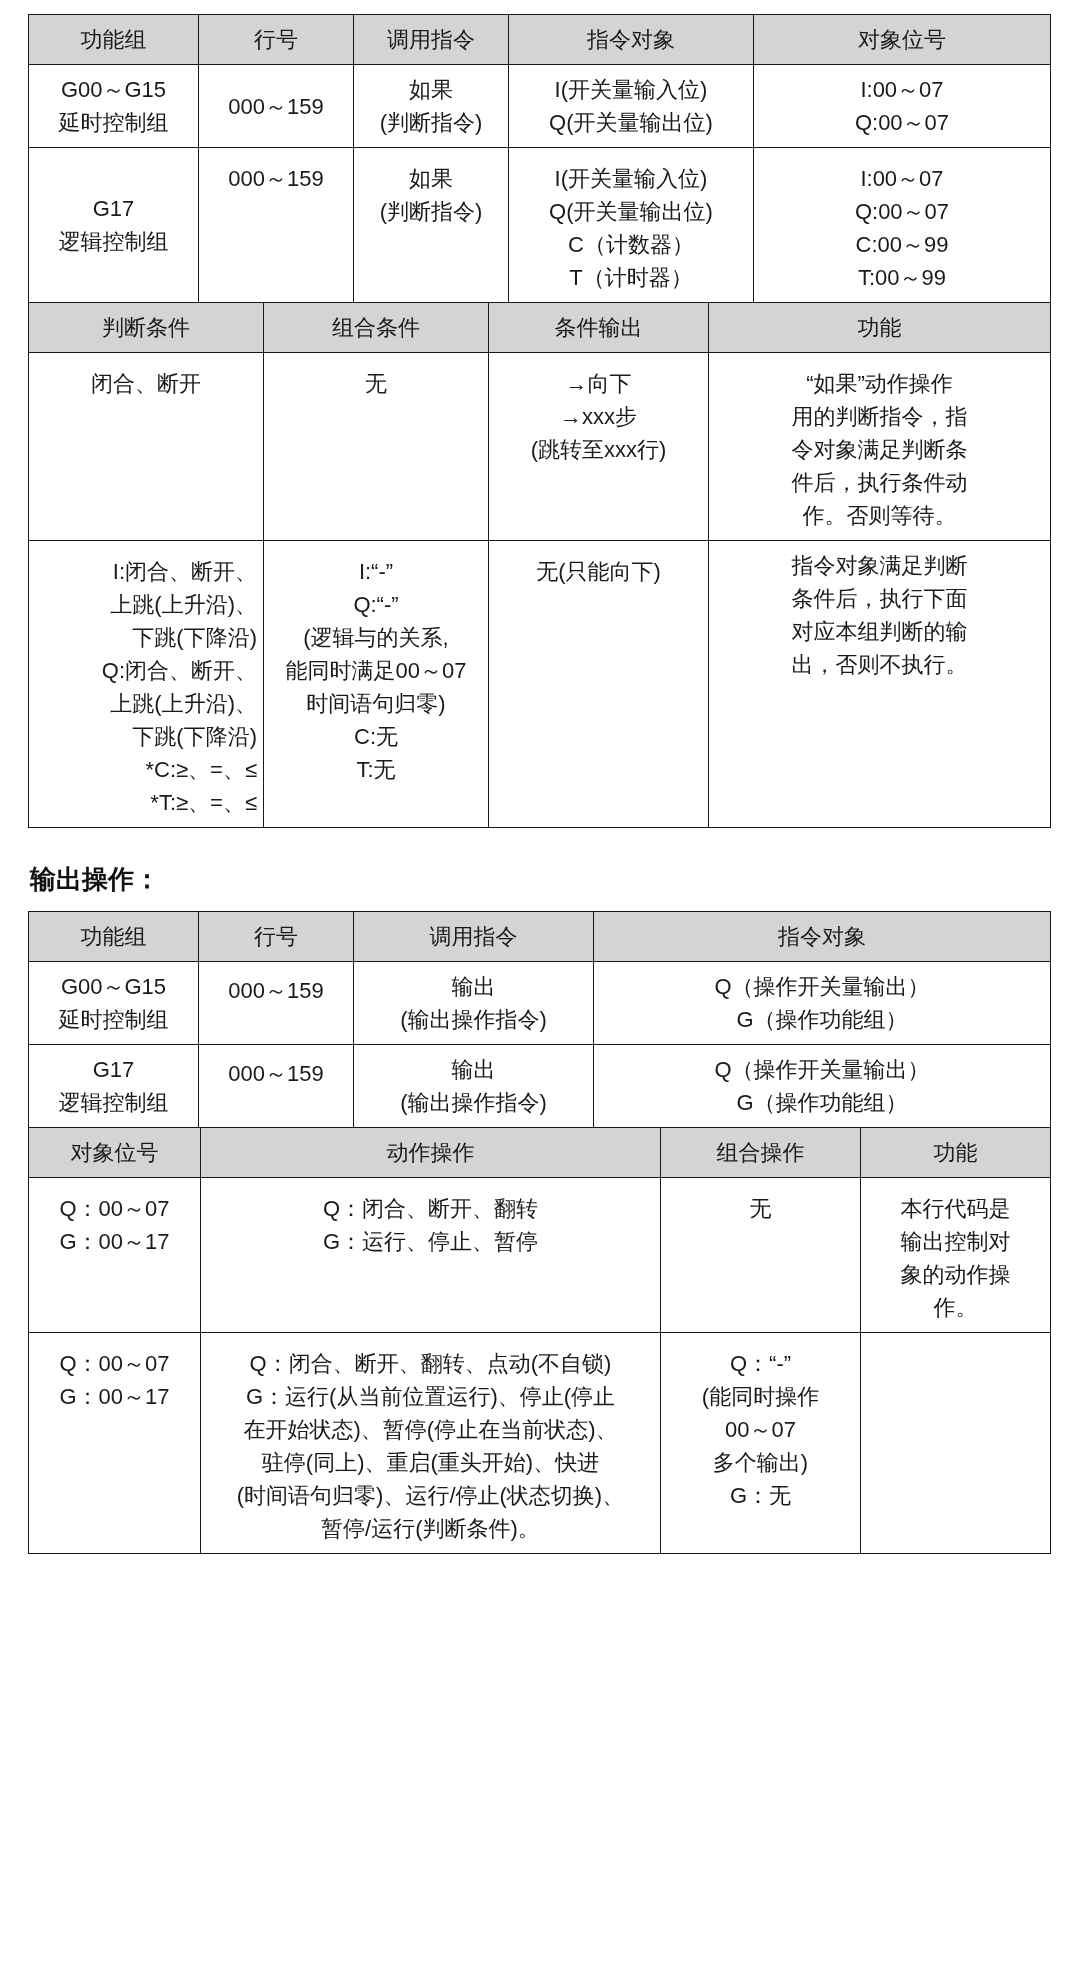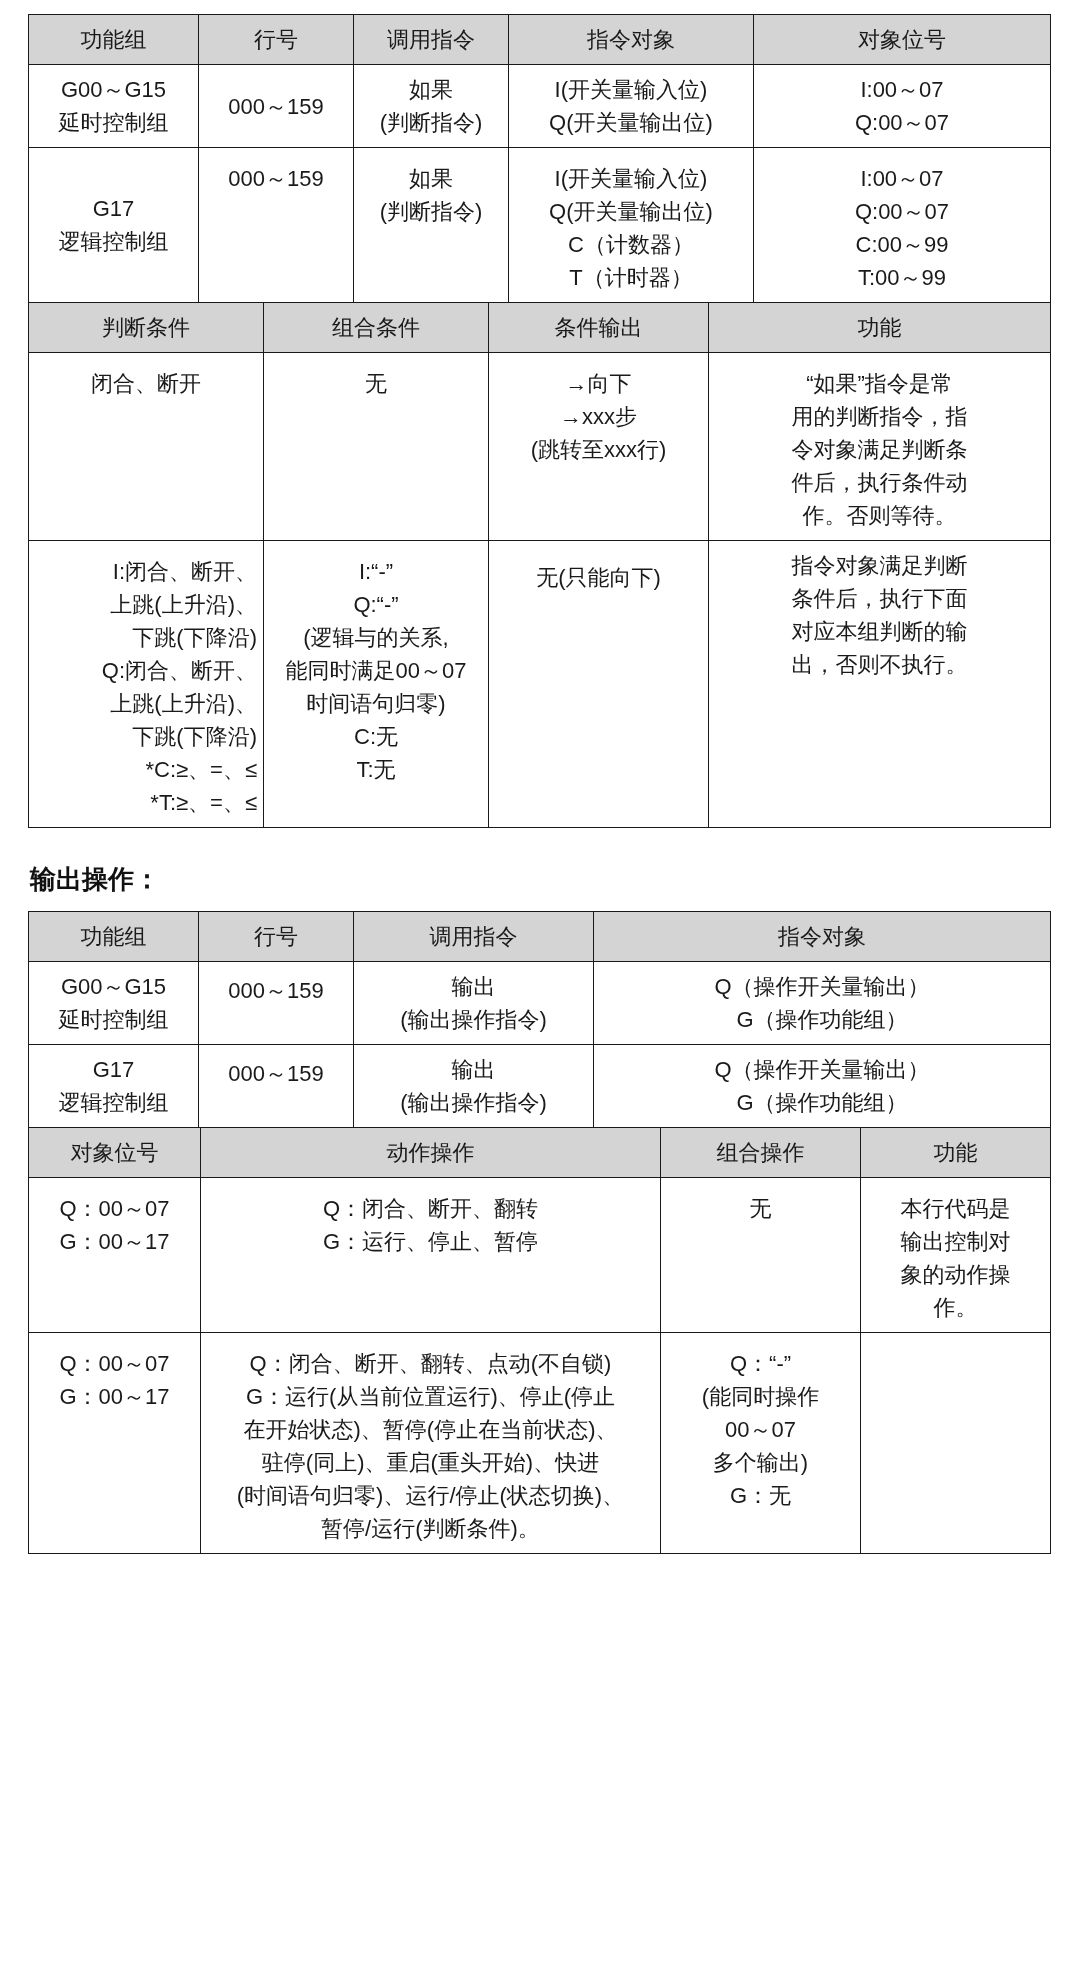--- a/index.html
+++ b/index.html
@@ -172,21 +172,21 @@
         </td>
         <td style="vertical-align:top; padding-top:14px;">
           <span class="cell-lines">
             <span>→向下</span>
             <span>→xxx步</span>
             <span>(跳转至xxx行)</span>
           </span>
         </td>
         <td style="vertical-align:top; padding-top:14px;">
           <span class="cell-lines">
-            <span>“如果”指令是常</span>
+            <span>“如果”动作操作</span>
             <span>用的判断指令，指</span>
             <span>令对象满足判断条</span>
             <span>件后，执行条件动</span>
             <span>作。否则等待。</span>
           </span>
         </td>
       </tr>
       <tr>
         <td style="vertical-align:top; padding-top:14px;text-align:right;">
           <span class="cell-lines">
@@ -204,21 +204,21 @@
           <span class="cell-lines">
             <span>I:“-”</span>
             <span>Q:“-”</span>
             <span>(逻辑与的关系,</span>
             <span>能同时满足00～07</span>
             <span>时间语句归零)</span>
             <span>C:无</span>
             <span>T:无</span>
           </span>
         </td>
-        <td style="vertical-align:top; padding-top:20px;">
+        <td style="vertical-align:top; padding-top:14px;">
           <span class="cell-lines">
             <span>无(只能向下)</span>
           </span>
         </td>
         <td style="vertical-align:top; ">
           <span class="cell-lines">
             <span>指令对象满足判断</span>
             <span>条件后，执行下面</span>
             <span>对应本组判断的输</span>
             <span>出，否则不执行。</span>

